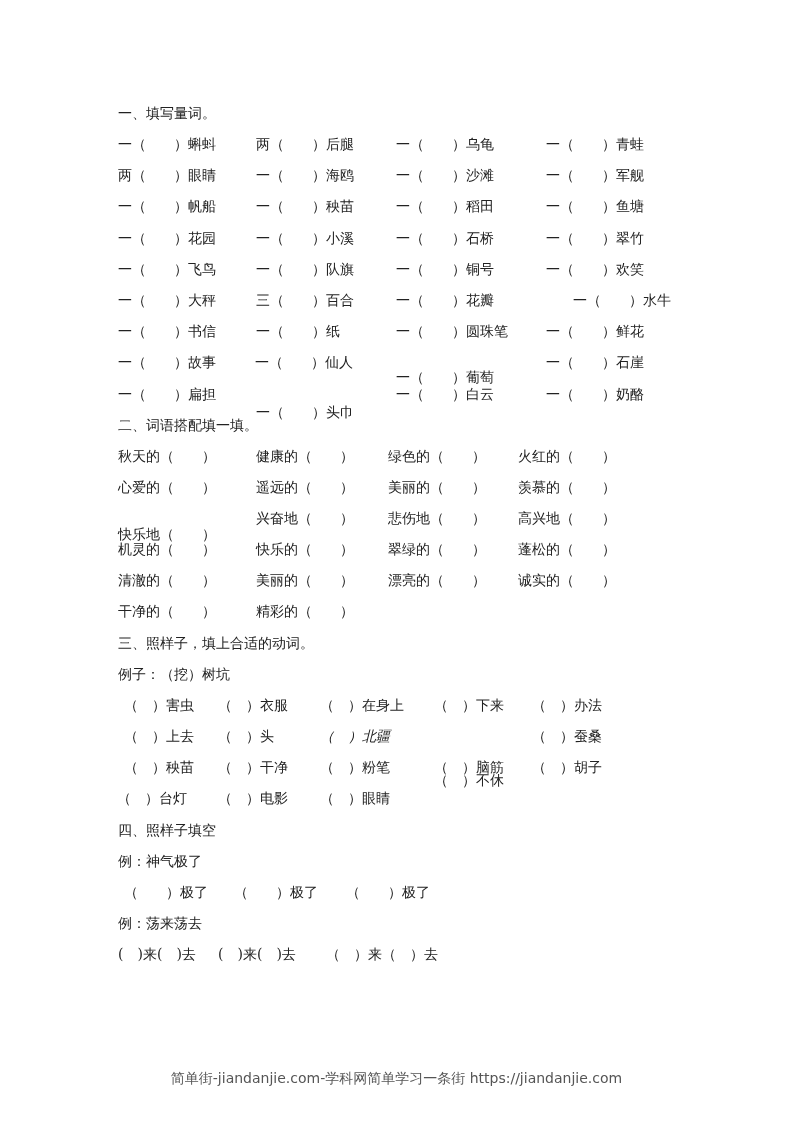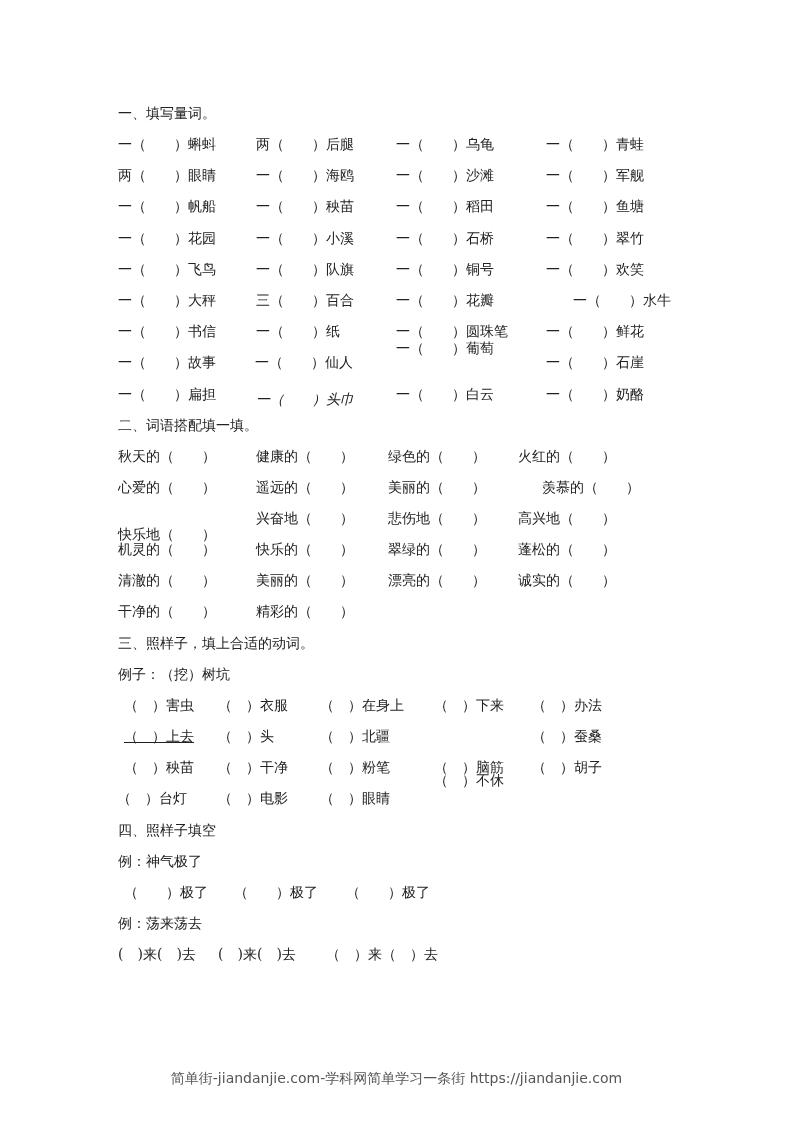--- a/index.html
+++ b/index.html
@@ -38,35 +38,35 @@
     <div class="cell" style="top: 290px; left: 118px;">一（　　）大秤</div>
     <div class="cell" style="top: 290px; left: 256px;">三（　　）百合</div>
     <div class="cell" style="top: 290px; left: 396px;">一（　　）花瓣</div>
     <div class="cell" style="top: 290px; left: 546px; margin-left: 27px;">一（　　）水牛</div>
     <div class="cell" style="top: 321.2px; left: 118px;">一（　　）书信</div>
     <div class="cell" style="top: 321.2px; left: 256px;">一（　　）纸</div>
     <div class="cell" style="top: 321.2px; left: 396px;">一（　　）圆珠笔</div>
     <div class="cell" style="top: 321.2px; left: 546px;">一（　　）鲜花</div>
     <div class="cell" style="top: 352.4px; left: 118px;">一（　　）故事</div>
     <div class="cell" style="top: 352.4px; left: 255px;">一（　　）仙人</div>
-    <div class="cell" style="top: 338px; left: 396px; text-align: right;">一（　　）葡萄</div>
+    <div class="cell" style="top: 367px; left: 396px; text-align: right;">一（　　）葡萄</div>
     <div class="cell" style="top: 352.4px; left: 546px;">一（　　）石崖</div>
     <div class="cell" style="top: 383.6px; left: 118px;">一（　　）扁担</div>
-    <div class="cell" style="top: 389px; left: 256px; font-style: italic;">一（　　）头巾</div>
+    <div class="cell" style="top: 402px; left: 256px;">一（　　）头巾</div>
     <div class="cell" style="top: 383.6px; left: 396px;">一（　　）白云</div>
     <div class="cell" style="top: 383.6px; left: 546px;">一（　　）奶酪</div>
     <div class="line" style="top: 415px;">二、词语搭配填一填。</div>
     <div class="cell" style="top: 446px; left: 118px;">秋天的（　　）</div>
     <div class="cell" style="top: 446px; left: 256px;">健康的（　　）</div>
     <div class="cell" style="top: 446px; left: 388px;">绿色的（　　）</div>
     <div class="cell" style="top: 446px; left: 518px;">火红的（　　）</div>
     <div class="cell" style="top: 477px; left: 118px;">心爱的（　　）</div>
     <div class="cell" style="top: 477px; left: 256px;">遥远的（　　）</div>
     <div class="cell" style="top: 477px; left: 388px;">美丽的（　　）</div>
-    <div class="cell" style="top: 477px; left: 518px; margin-left: 24px;">羡慕的（　　）</div>
+    <div class="cell" style="top: 477px; left: 518px;">羡慕的（　　）</div>
     <div class="cell" style="top: 524px; left: 118px;">快乐地（　　）</div>
     <div class="cell" style="top: 508px; left: 256px;">兴奋地（　　）</div>
     <div class="cell" style="top: 508px; left: 388px;">悲伤地（　　）</div>
     <div class="cell" style="top: 508px; left: 518px;">高兴地（　　）</div>
     <div class="cell" style="top: 539px; left: 118px;">机灵的（　　）</div>
     <div class="cell" style="top: 539px; left: 256px;">快乐的（　　）</div>
     <div class="cell" style="top: 539px; left: 388px;">翠绿的（　　）</div>
     <div class="cell" style="top: 539px; left: 518px;">蓬松的（　　）</div>
     <div class="cell" style="top: 570px; left: 118px;">清澈的（　　）</div>
     <div class="cell" style="top: 570px; left: 256px;">美丽的（　　）</div>
@@ -74,23 +74,23 @@
     <div class="cell" style="top: 570px; left: 518px;">诚实的（　　）</div>
     <div class="cell" style="top: 601px; left: 118px;">干净的（　　）</div>
     <div class="cell" style="top: 601px; left: 256px;">精彩的（　　）</div>
     <div class="line" style="top: 633px;">三、照样子，填上合适的动词。</div>
     <div class="line" style="top: 664px;">例子：（挖）树坑</div>
     <div class="cell" style="top: 695px; left: 124px;">（　）害虫</div>
     <div class="cell" style="top: 695px; left: 218px;">（　）衣服</div>
     <div class="cell" style="top: 695px; left: 320px;">（　）在身上</div>
     <div class="cell" style="top: 695px; left: 434px;">（　）下来</div>
     <div class="cell" style="top: 695px; left: 532px;">（　）办法</div>
-    <div class="cell" style="top: 726px; left: 124px; text-decoration: underline;">（　）上去</div>
+    <div class="cell" style="top: 726px; left: 124px;">（　）上去</div>
     <div class="cell" style="top: 726px; left: 218px;">（　）头</div>
-    <div class="cell" style="top: 726px; left: 320px;">（　）北疆</div>
+    <div class="cell" style="top: 726px; left: 320px; font-style: italic;">（　）北疆</div>
     <div class="cell" style="top: 726px; left: 434px; margin-top: 44px;">（　）不休</div>
     <div class="cell" style="top: 726px; left: 532px;">（　）蚕桑</div>
     <div class="cell" style="top: 757px; left: 124px;">（　）秧苗</div>
     <div class="cell" style="top: 757px; left: 218px;">（　）干净</div>
     <div class="cell" style="top: 757px; left: 320px;">（　）粉笔</div>
     <div class="cell" style="top: 757px; left: 434px;">（　）脑筋</div>
     <div class="cell" style="top: 757px; left: 532px;">（　）胡子</div>
     <div class="cell" style="top: 788px; left: 117px;">（　）台灯</div>
     <div class="cell" style="top: 788px; left: 218px;">（　）电影</div>
     <div class="cell" style="top: 788px; left: 320px;">（　）眼睛</div>

